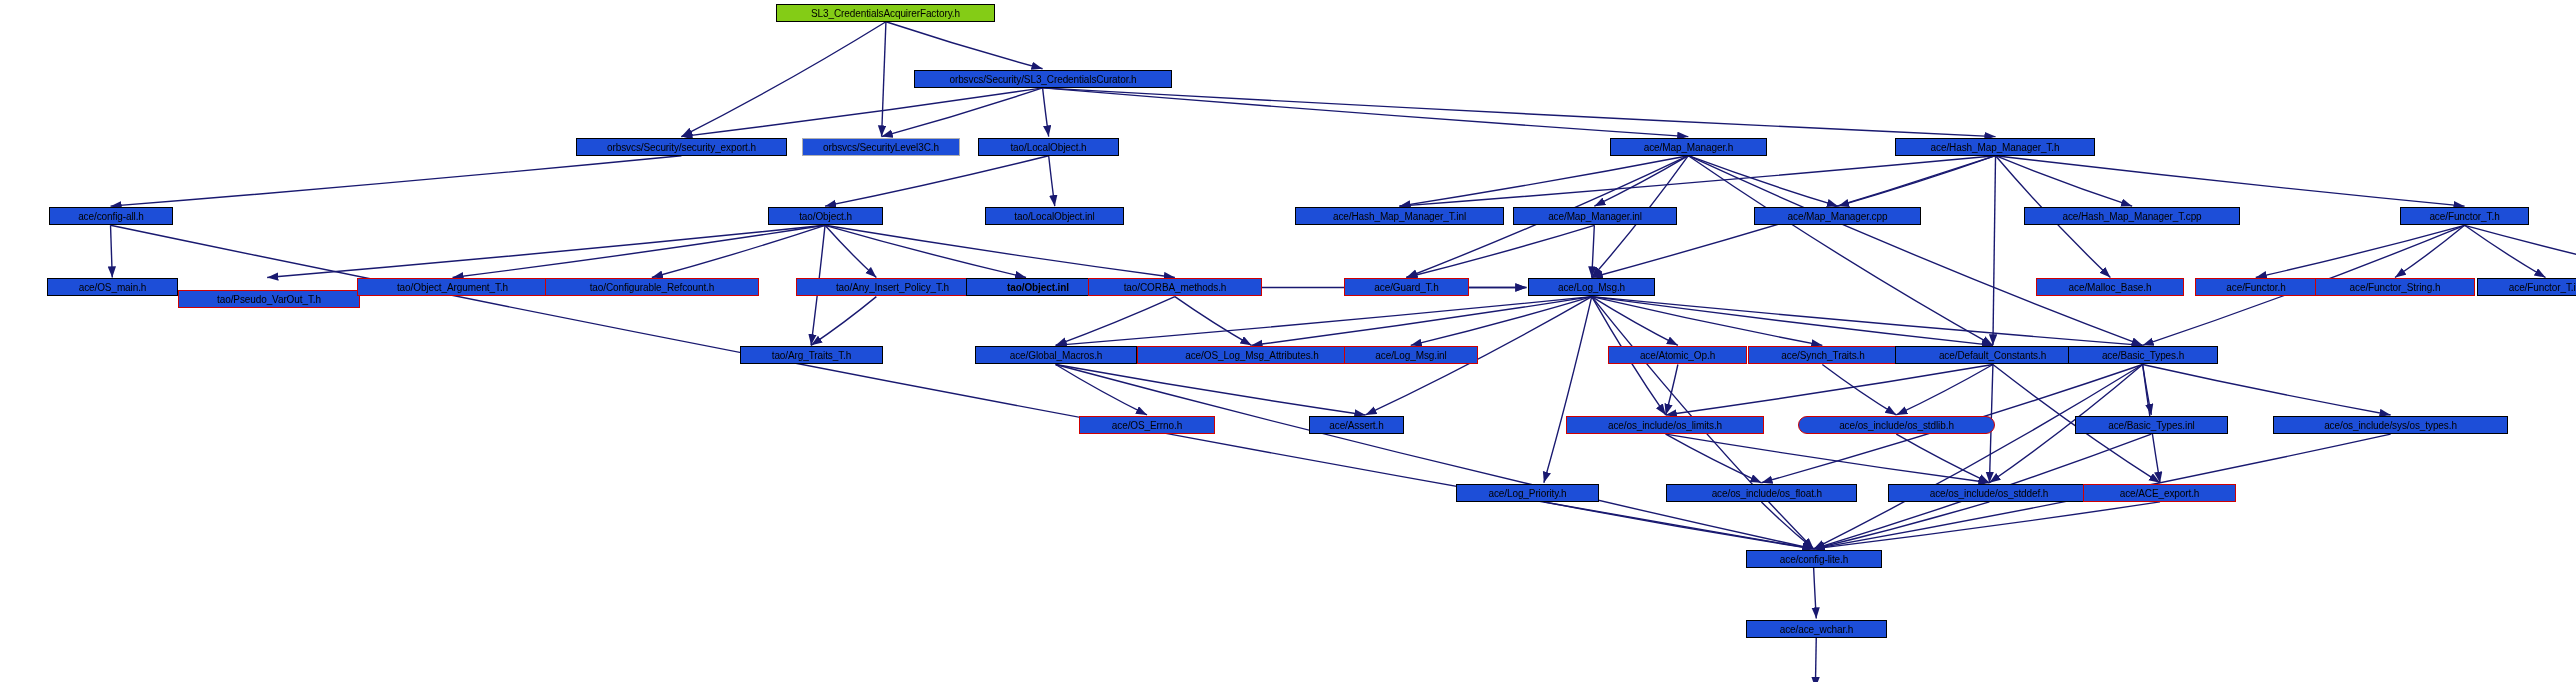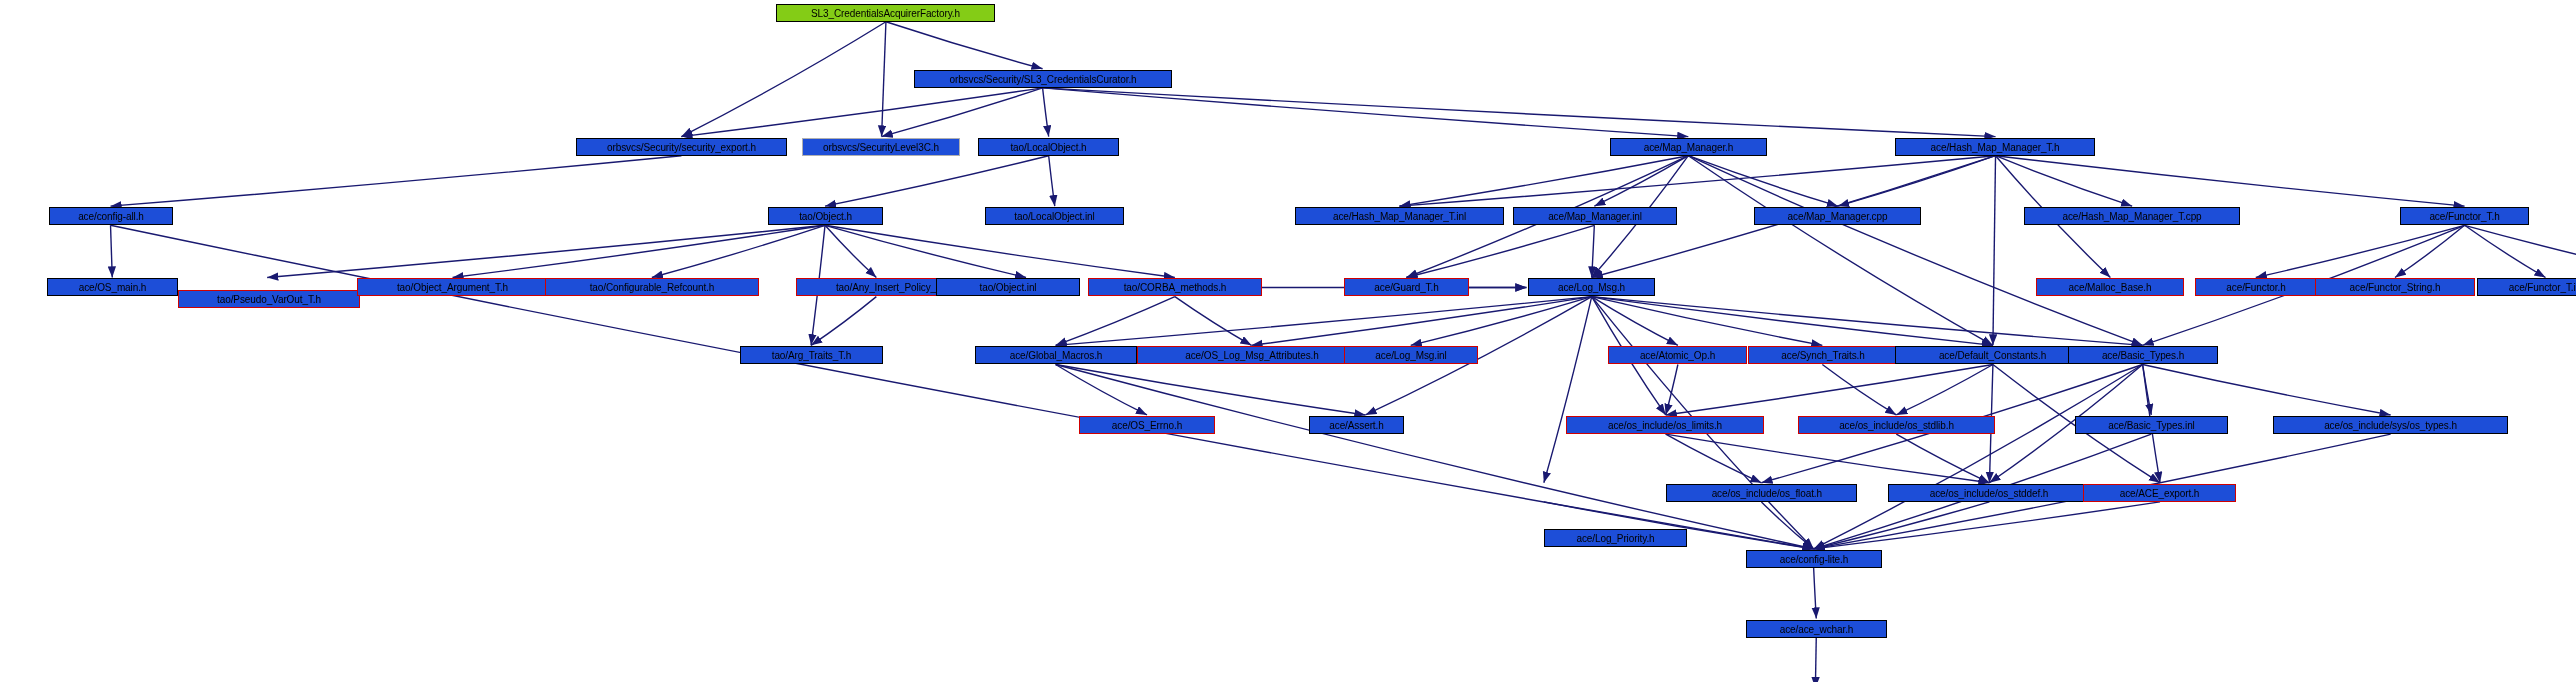--- a/index.html
+++ b/index.html
@@ -124,43 +124,43 @@
       <div class="node" style="left: 1295px; top: 207px; width: 209px;">ace/Hash_Map_Manager_T.inl</div>
       <div class="node" style="left: 1513px; top: 207px; width: 164px;">ace/Map_Manager.inl</div>
       <div class="node" style="left: 1754px; top: 207px; width: 167px;">ace/Map_Manager.cpp</div>
       <div class="node" style="left: 2024px; top: 207px; width: 216px;">ace/Hash_Map_Manager_T.cpp</div>
       <div class="node" style="left: 2400px; top: 207px; width: 129px;">ace/Functor_T.h</div>
       <div class="node" style="left: 47px; top: 278px; width: 131px;">ace/OS_main.h</div>
       <div class="node red" style="left: 178px; top: 290px; width: 182px;">tao/Pseudo_VarOut_T.h</div>
       <div class="node red" style="left: 357px; top: 278px; width: 191px;">tao/Object_Argument_T.h</div>
       <div class="node red" style="left: 545px; top: 278px; width: 214px;">tao/Configurable_Refcount.h</div>
       <div class="node red" style="left: 796px; top: 278px; width: 193px;">tao/Any_Insert_Policy_T.h</div>
-      <div class="node" style="left: 936px; top: 278px; width: 144px;">tao/Object.inl</div>
+      <div class="node" style="left: 966px; top: 278px; width: 144px; font-weight: bold;">tao/Object.inl</div>
       <div class="node red" style="left: 1088px; top: 278px; width: 174px;">tao/CORBA_methods.h</div>
       <div class="node red" style="left: 1344px; top: 278px; width: 125px;">ace/Guard_T.h</div>
       <div class="node" style="left: 1528px; top: 278px; width: 127px;">ace/Log_Msg.h</div>
       <div class="node red" style="left: 2036px; top: 278px; width: 148px;">ace/Malloc_Base.h</div>
       <div class="node red" style="left: 2195px; top: 278px; width: 122px;">ace/Functor.h</div>
       <div class="node red" style="left: 2315px; top: 278px; width: 160px;">ace/Functor_String.h</div>
       <div class="node" style="left: 2477px; top: 278px; width: 138px;">ace/Functor_T.inl</div>
       <div class="node" style="left: 740px; top: 346px; width: 143px;">tao/Arg_Traits_T.h</div>
       <div class="node" style="left: 975px; top: 346px; width: 162px;">ace/Global_Macros.h</div>
       <div class="node red" style="left: 1137px; top: 346px; width: 230px;">ace/OS_Log_Msg_Attributes.h</div>
       <div class="node red" style="left: 1344px; top: 346px; width: 134px;">ace/Log_Msg.inl</div>
       <div class="node red" style="left: 1608px; top: 346px; width: 139px;">ace/Atomic_Op.h</div>
       <div class="node red" style="left: 1748px; top: 346px; width: 150px;">ace/Synch_Traits.h</div>
       <div class="node" style="left: 1895px; top: 346px; width: 195px;">ace/Default_Constants.h</div>
       <div class="node" style="left: 2068px; top: 346px; width: 150px;">ace/Basic_Types.h</div>
       <div class="node red" style="left: 1079px; top: 416px; width: 136px;">ace/OS_Errno.h</div>
       <div class="node" style="left: 1309px; top: 416px; width: 95px;">ace/Assert.h</div>
       <div class="node red" style="left: 1566px; top: 416px; width: 198px;">ace/os_include/os_limits.h</div>
-      <div class="node red" style="left: 1798px; top: 416px; width: 197px;">ace/os_include/os_stdlib.h</div>
+      <div class="node red" style="left: 1798px; top: 416px; width: 197px; border-radius: 9px;">ace/os_include/os_stdlib.h</div>
       <div class="node" style="left: 2075px; top: 416px; width: 153px;">ace/Basic_Types.inl</div>
       <div class="node" style="left: 2273px; top: 416px; width: 235px;">ace/os_include/sys/os_types.h</div>
-      <div class="node" style="left: 1544px; top: 484px; width: 143px; margin-top: 45px;">ace/Log_Priority.h</div>
+      <div class="node" style="left: 1456px; top: 484px; width: 143px;">ace/Log_Priority.h</div>
       <div class="node" style="left: 1666px; top: 484px; width: 191px; padding-left: 15px;">ace/os_include/os_float.h</div>
       <div class="node" style="left: 1888px; top: 484px; width: 202px;">ace/os_include/os_stddef.h</div>
       <div class="node red" style="left: 2083px; top: 484px; width: 153px;">ace/ACE_export.h</div>
       <div class="node" style="left: 1746px; top: 550px; width: 136px;">ace/config-lite.h</div>
       <div class="node" style="left: 1746px; top: 620px; width: 141px;">ace/ace_wchar.h</div>
     </div>
 </div>
 
 
 </body></html>

